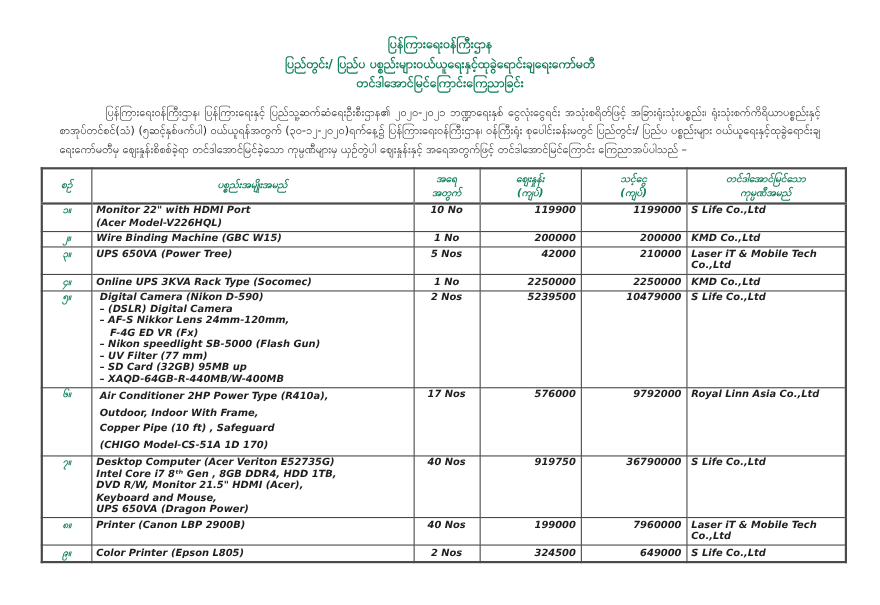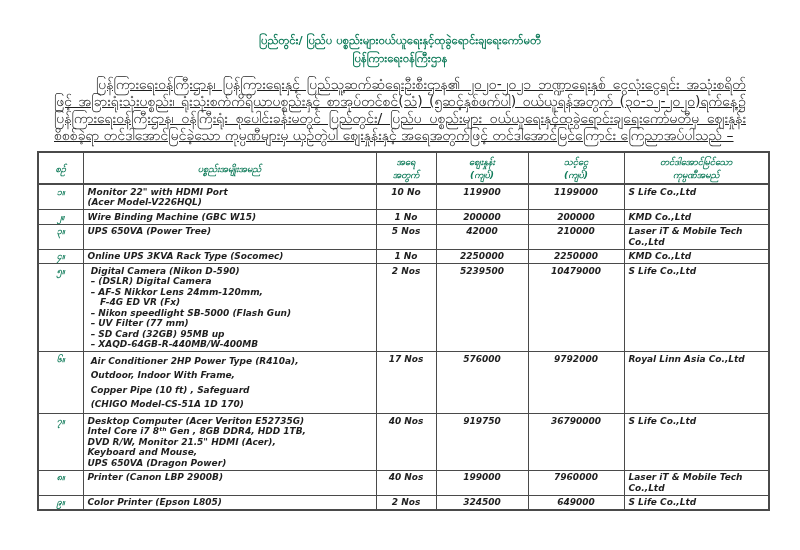--- a/index.html
+++ b/index.html
@@ -18,24 +18,23 @@
 
   .title-block{
     padding-top:32px;text-align:center;
     color:var(--green);font-weight:bold;
     font-size:11.3px;line-height:17.5px;
   }
   .title-block .t-line{white-space:nowrap;}
 
   .intro{
     margin:9px 54px 0 54px;
-    font-size:14px;line-height:17px;
+    font-size:10px;line-height:17px;
     text-align:justify;color:var(--ink);
     text-indent:42px;
-    text-decoration:underline;
   }
 
   table.tender{
     margin:7px 16px 0 37px;
     width:731px;
     border-collapse:collapse;
     table-layout:fixed;
     border:2px solid var(--border);
     font-style:italic;
   }
@@ -53,32 +52,33 @@
     padding:2px 1px;
   }
   table.tender td{
     font-size:9px;line-height:10.5px;
     font-weight:bold;
     padding:1.5px 4px;
   }
   td.c-no{ text-align:center;color:var(--green);font-size:9px;padding-left:1px;padding-right:1px;}
   td.c-item div{ white-space:pre-wrap; }
   td.c-qty{ text-align:center; }
-  td.c-price, td.c-amount{ text-align:center;padding-right:10px; }
+  td.c-price, td.c-amount{ text-align:right;padding-right:10px; }
   td.c-company{ }
   tr.loose td.c-item div{ line-height:14.5px; }
 </style>
 </head>
 <body>
 
 <div class="sheet">
 
   <div class="title-block">
+    <div class="t-line">ပြန်ကြားရေးဝန်ကြီးဌာန</div>
     <div class="t-line">ပြည်တွင်း/ ပြည်ပ ပစ္စည်းများဝယ်ယူရေးနှင့်ထုခွဲရောင်းချရေးကော်မတီ</div>
-    <div class="t-line">ပြန်ကြားရေးဝန်ကြီးဌာန</div>
+    <div class="t-line">တင်ဒါအောင်မြင်ကြောင်းကြေညာခြင်း</div>
   </div>
 
   <p class="intro">ပြန်ကြားရေးဝန်ကြီးဌာန၊ ပြန်ကြားရေးနှင့် ပြည်သူ့ဆက်ဆံရေးဦးစီးဌာန၏ ၂၀၂၀-၂၀၂၁ ဘဏ္ဍာရေးနှစ် ငွေလုံးငွေရင်း အသုံးစရိတ်ဖြင့် အခြားရုံးသုံးပစ္စည်း၊ ရုံးသုံးစက်ကိရိယာပစ္စည်းနှင့် စာအုပ်တင်စင်(သံ) (၅ဆင့်နှစ်ဖက်ပါ) ဝယ်ယူရန်အတွက် (၃၀-၁၂-၂၀၂၀)ရက်နေ့၌ ပြန်ကြားရေးဝန်ကြီးဌာန၊ ဝန်ကြီးရုံး စုပေါင်းခန်းမတွင် ပြည်တွင်း/ ပြည်ပ ပစ္စည်းများ ဝယ်ယူရေးနှင့်ထုခွဲရောင်းချရေးကော်မတီမှ ဈေးနှုန်းစိစစ်ခဲ့ရာ တင်ဒါအောင်မြင်ခဲ့သော ကုမ္ပဏီများမှ ယှဉ်တွဲပါ ဈေးနှုန်းနှင့် အရေအတွက်ဖြင့် တင်ဒါအောင်မြင်ကြောင်း ကြေညာအပ်ပါသည် –</p>
 
   <table class="tender">
     <colgroup>
       <col style="width:45px">
       <col style="width:293px">
       <col style="width:60px">
       <col style="width:92px">

